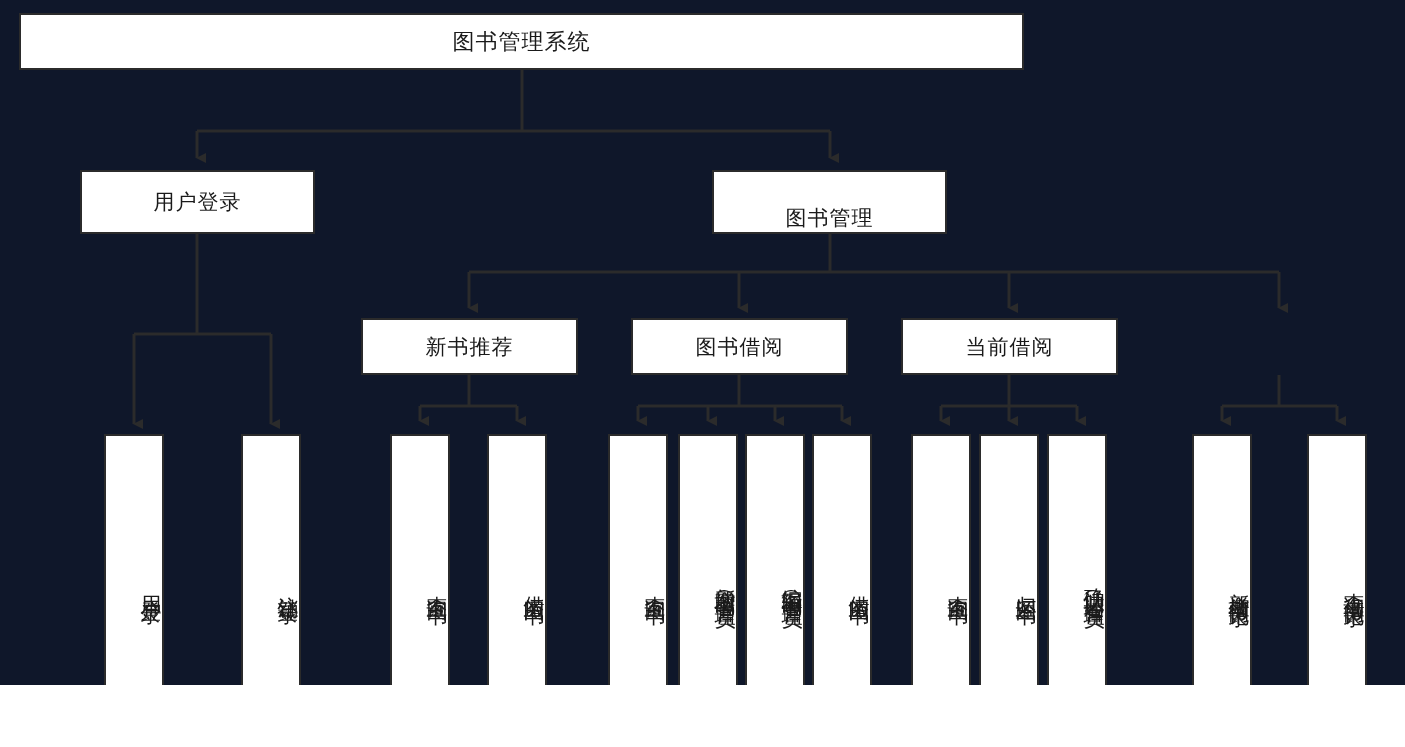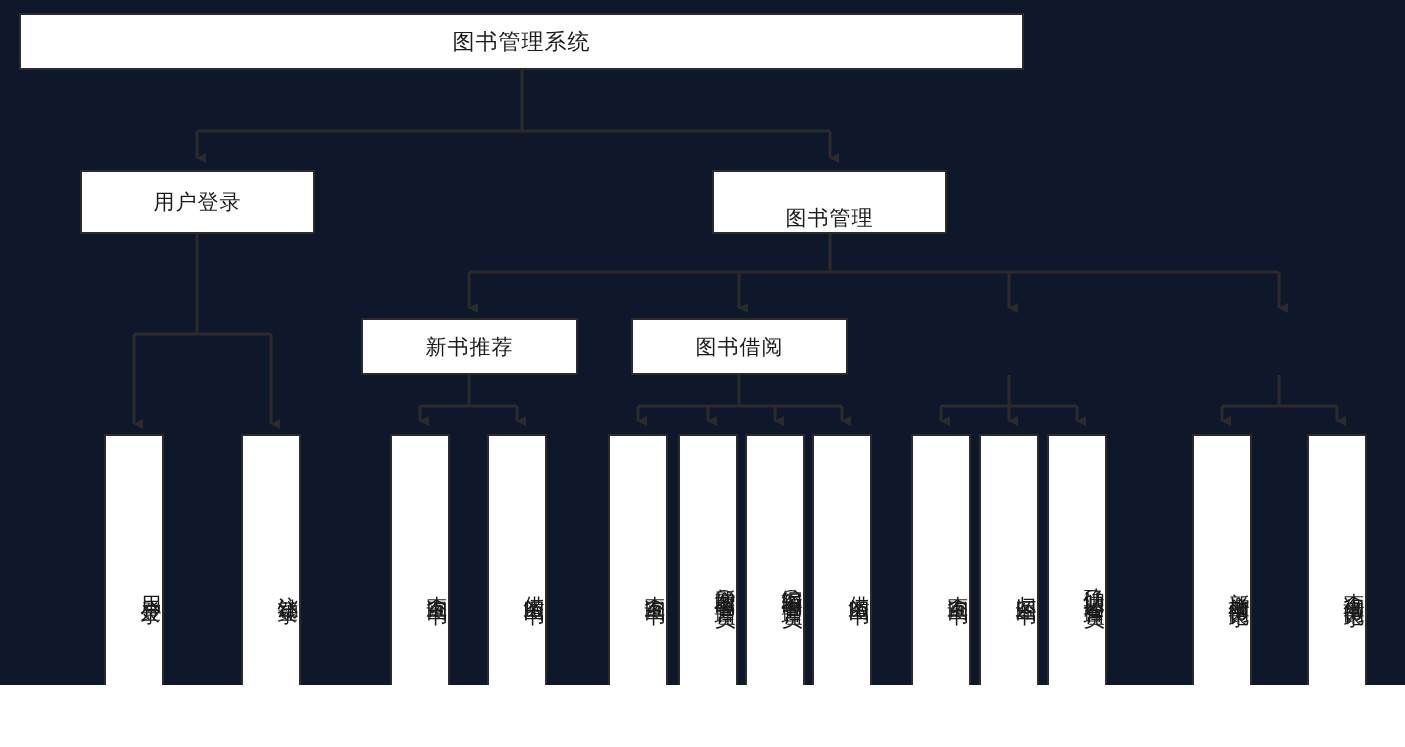--- a/index.html
+++ b/index.html
@@ -133,20 +133,23 @@
   <div class="node h" style="left:712px; top:170px; width:235px; height:64px;align-items:flex-end;">
     <span>图书管理</span>
   </div>
 
   <div class="node h" style="left:631px; top:318px; width:217px; height:57px;">
     <span>图书借阅</span>
   </div>
   <div class="node h" style="left:361px; top:318px; width:217px; height:57px;">
     <span>新书推荐</span>
   </div>
+  <div class="node h" style="left:901px; top:318px; width:217px; height:57px;">
+    <span>当前借阅</span>
+  </div>
 
   <div class="node v" style="left:104px; top:434px; width:60px; height:301px;">
     <span class="vlabel">用户登录</span>
   </div>
   <div class="node v" style="left:241px; top:434px; width:60px; height:301px;">
     <span class="vlabel">注销登录</span>
   </div>
 
   <div class="node v" style="left:390px; top:434px; width:60px; height:301px;">
     <span class="vlabel">查询图书</span>

